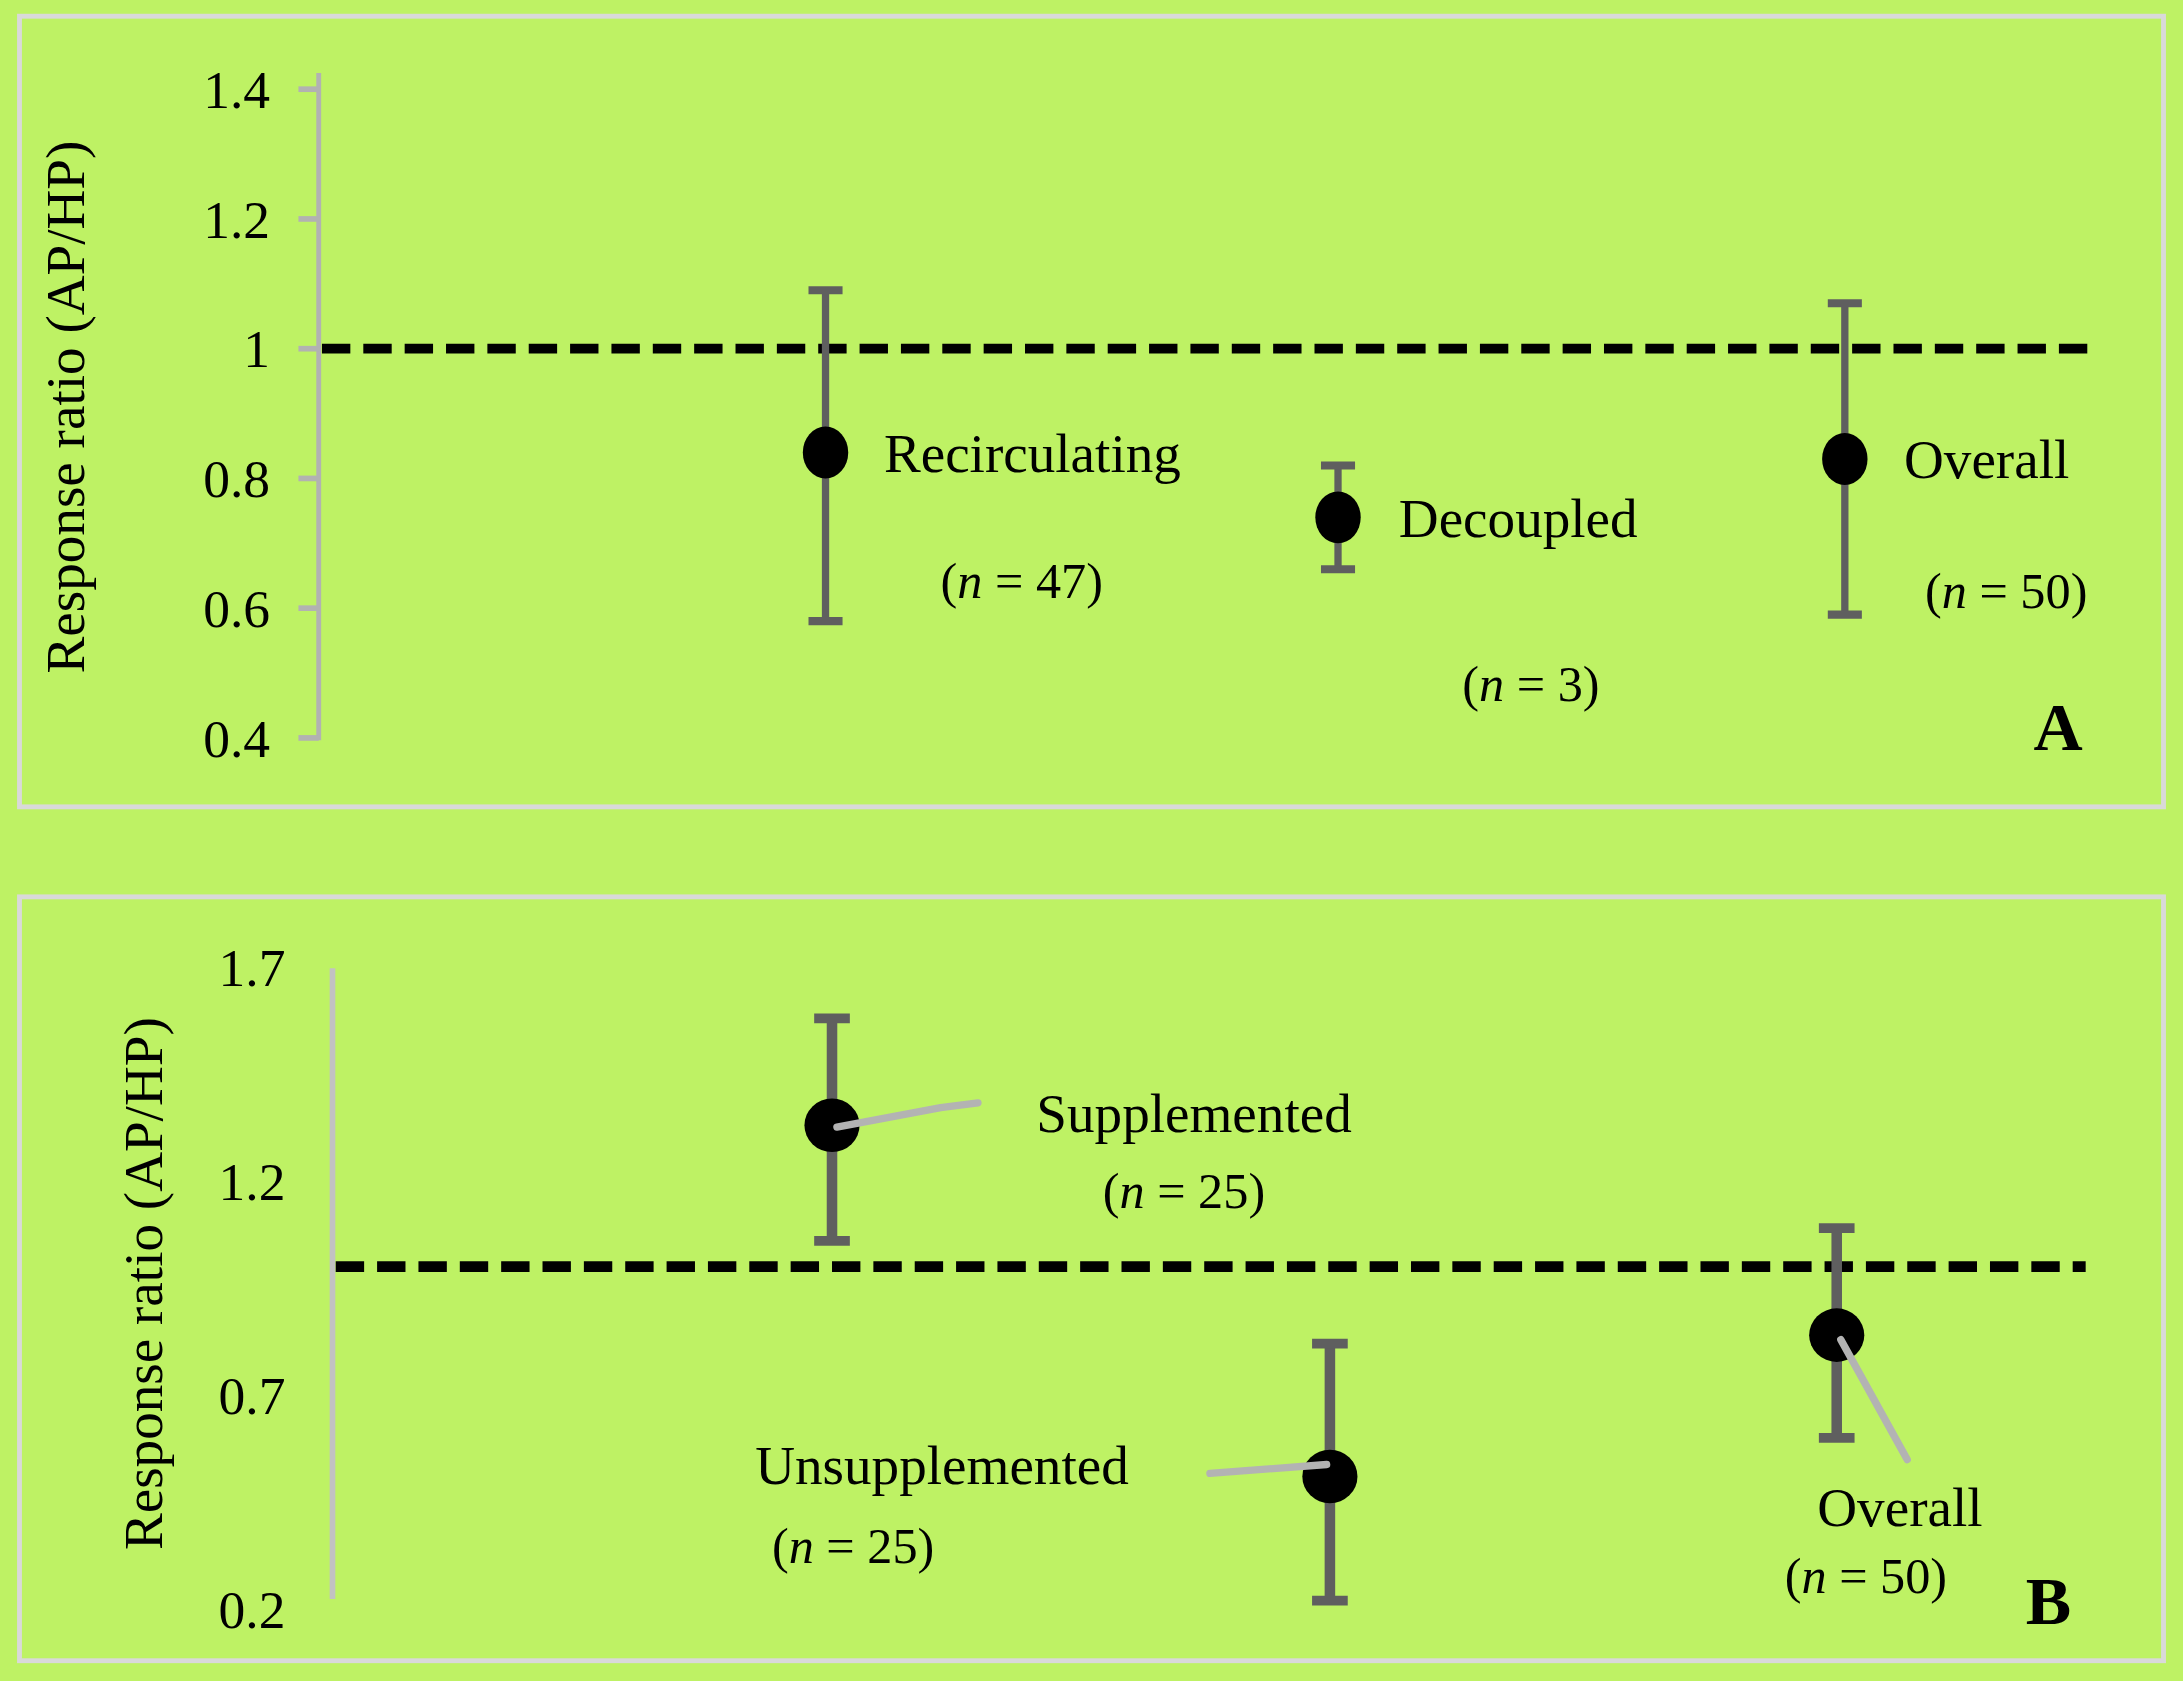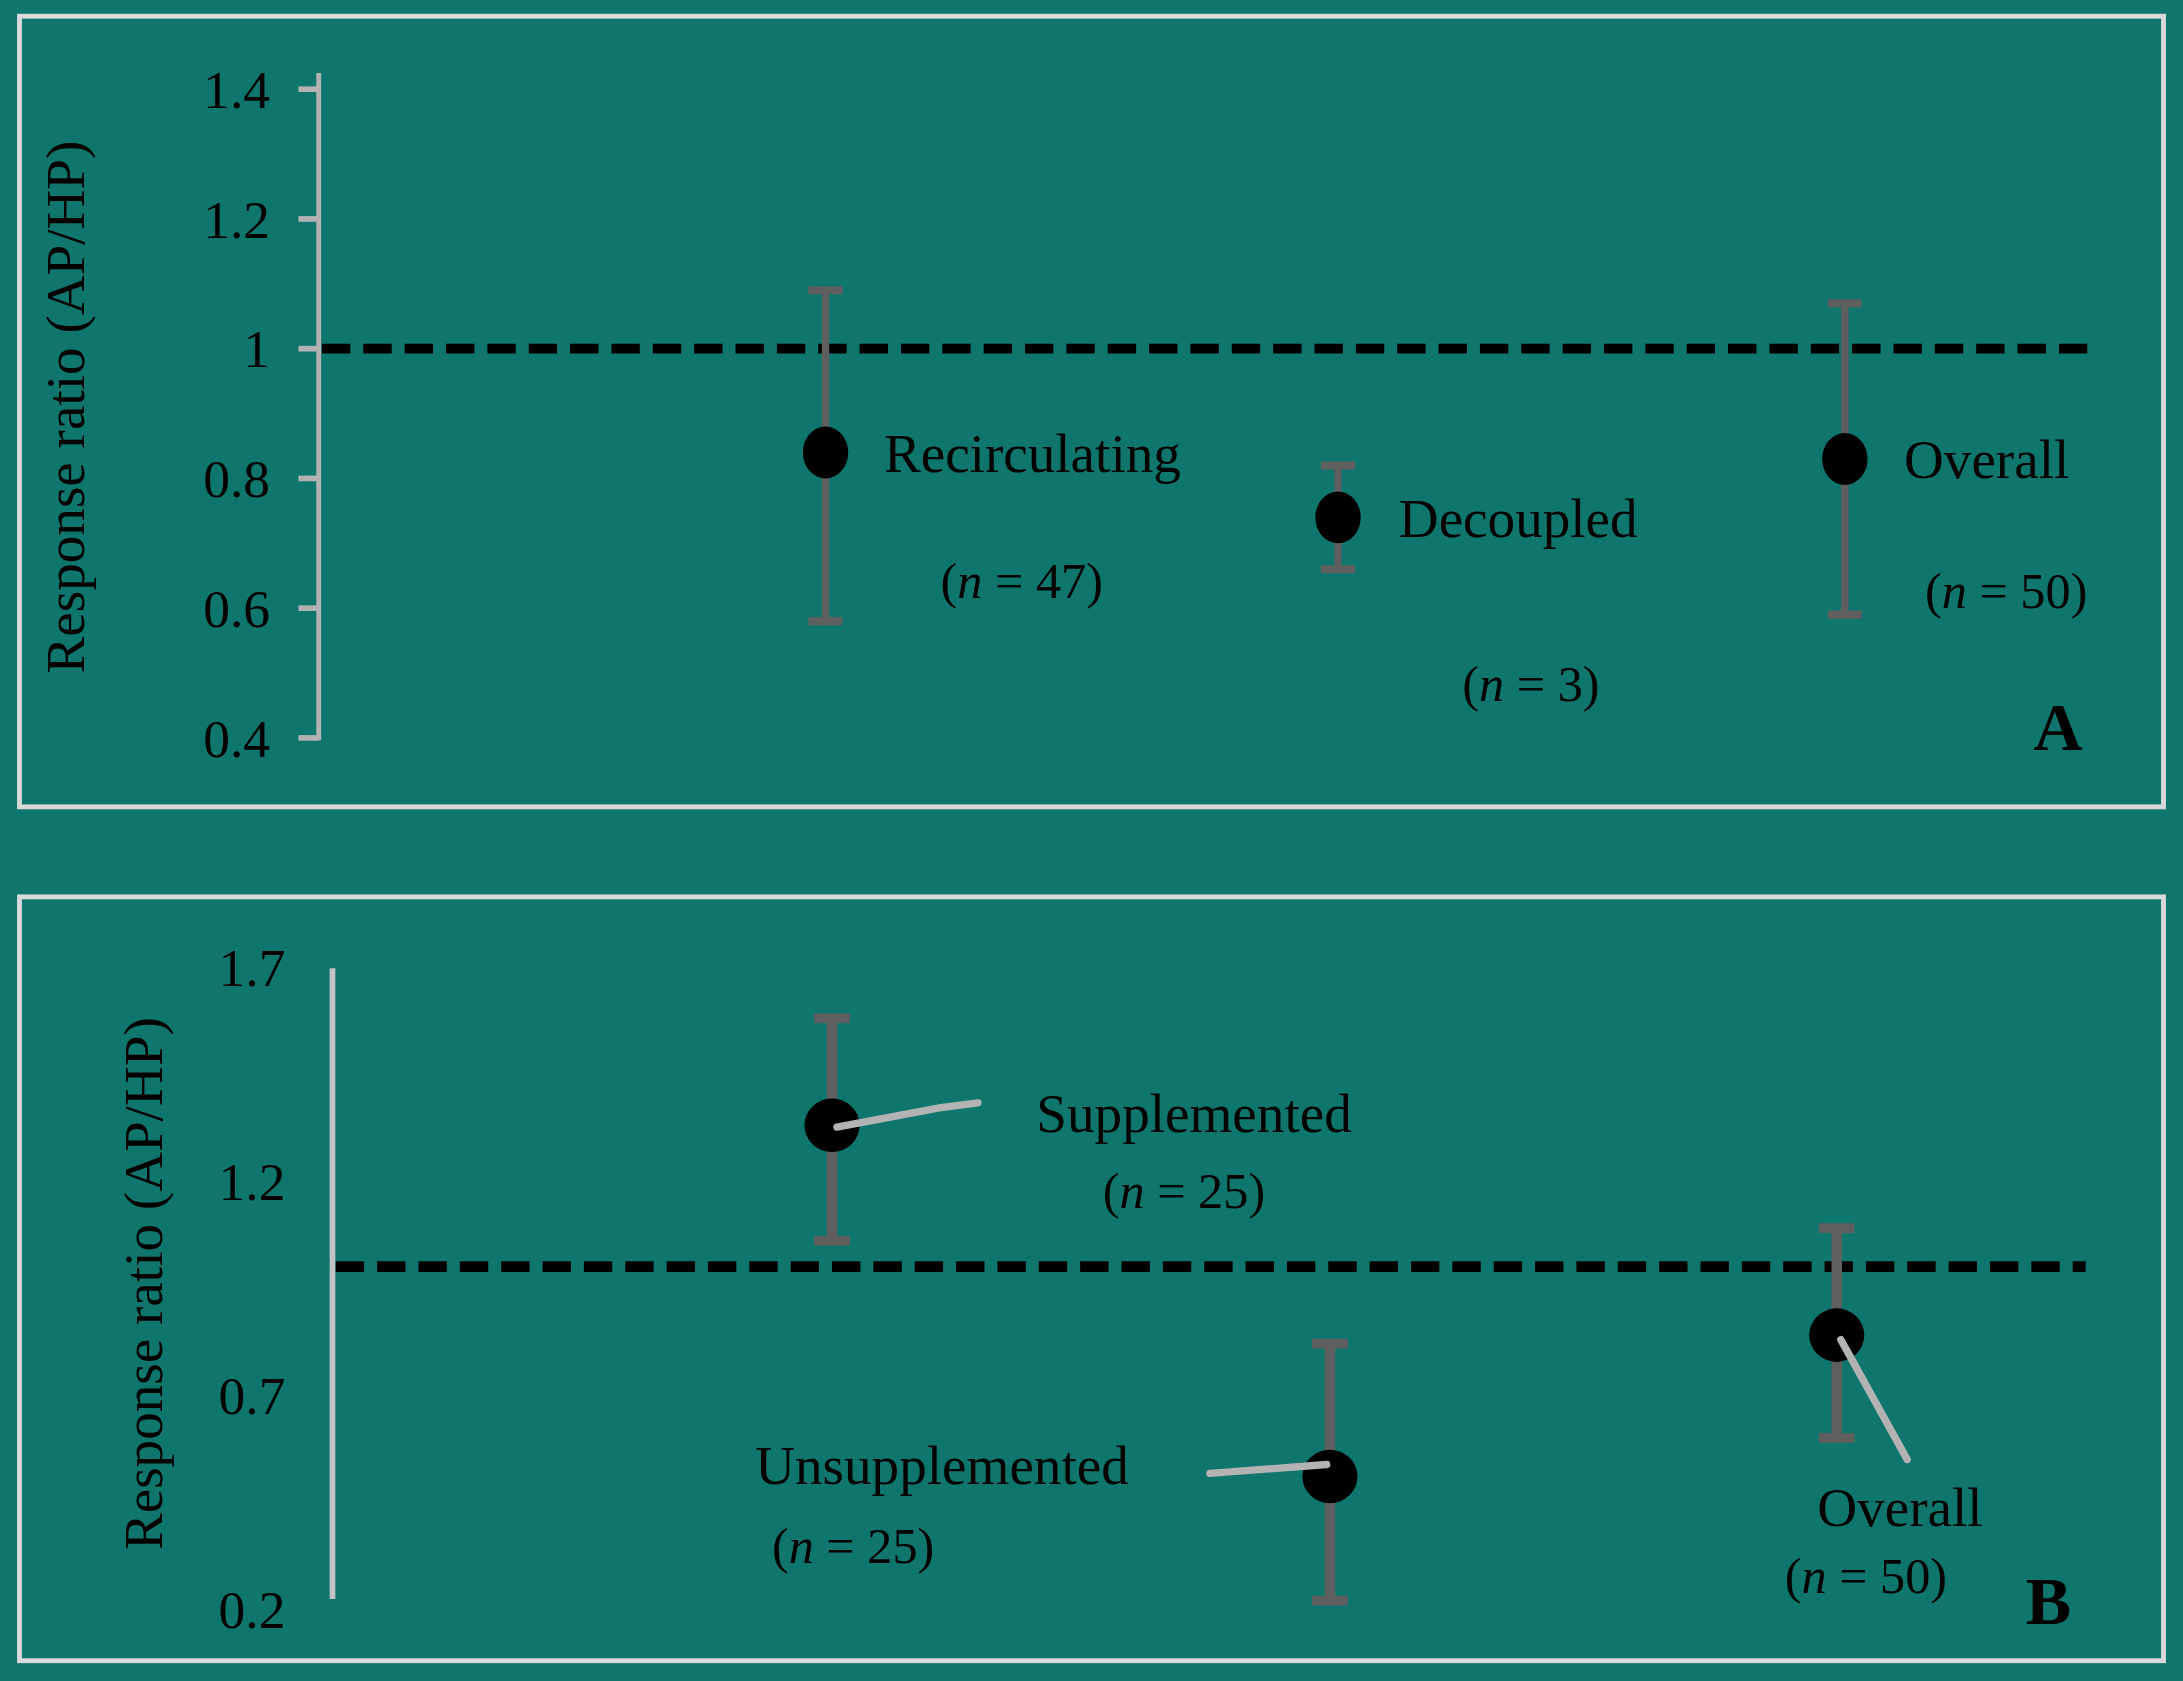--- a/index.html
+++ b/index.html
@@ -1,20 +1,20 @@
 <!DOCTYPE html>
 <html style="font-size:13px"><head>
 <meta charset="utf-8">
 <style>
   html,body{margin:0;padding:0;background:#ffffff;}
   #stage{
     position:relative;
     width:2183px;
     height:1681px;
-    background:#0f766e;
+    background:#bef264;
     font-family:"Liberation Serif","DejaVu Serif",serif;
   }
   #fig-svg{position:absolute;left:0;top:0;width:100%;height:100%;}
   text{fill:#000000;}
 </style>
 </head>
 <body>
 
 <div id="stage">
   <svg id="fig-svg" viewBox="0 0 2692 2073" role="img">

